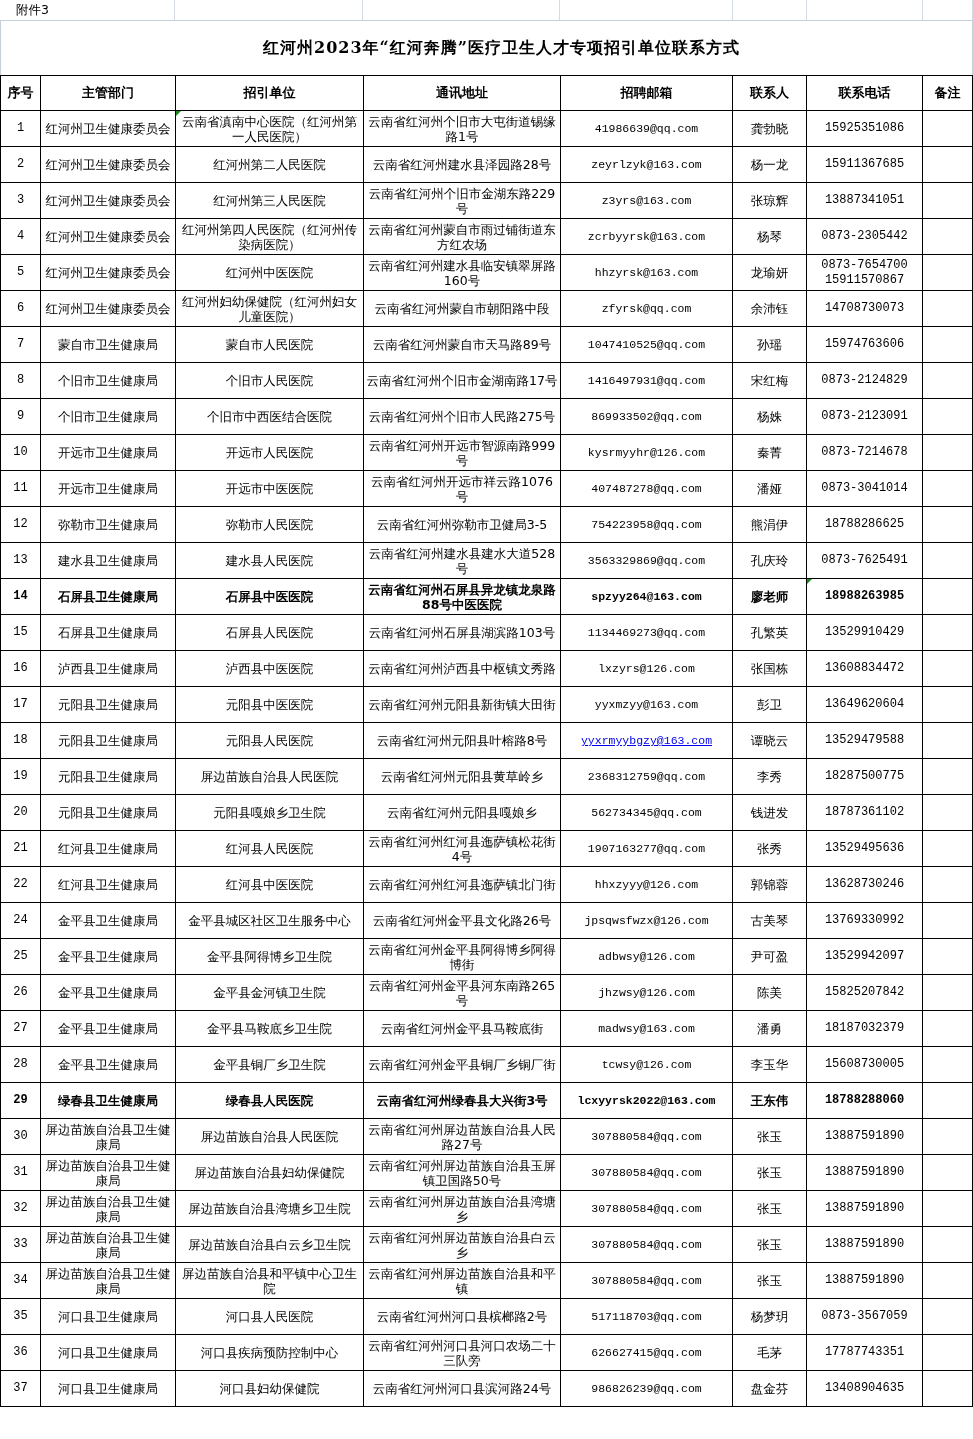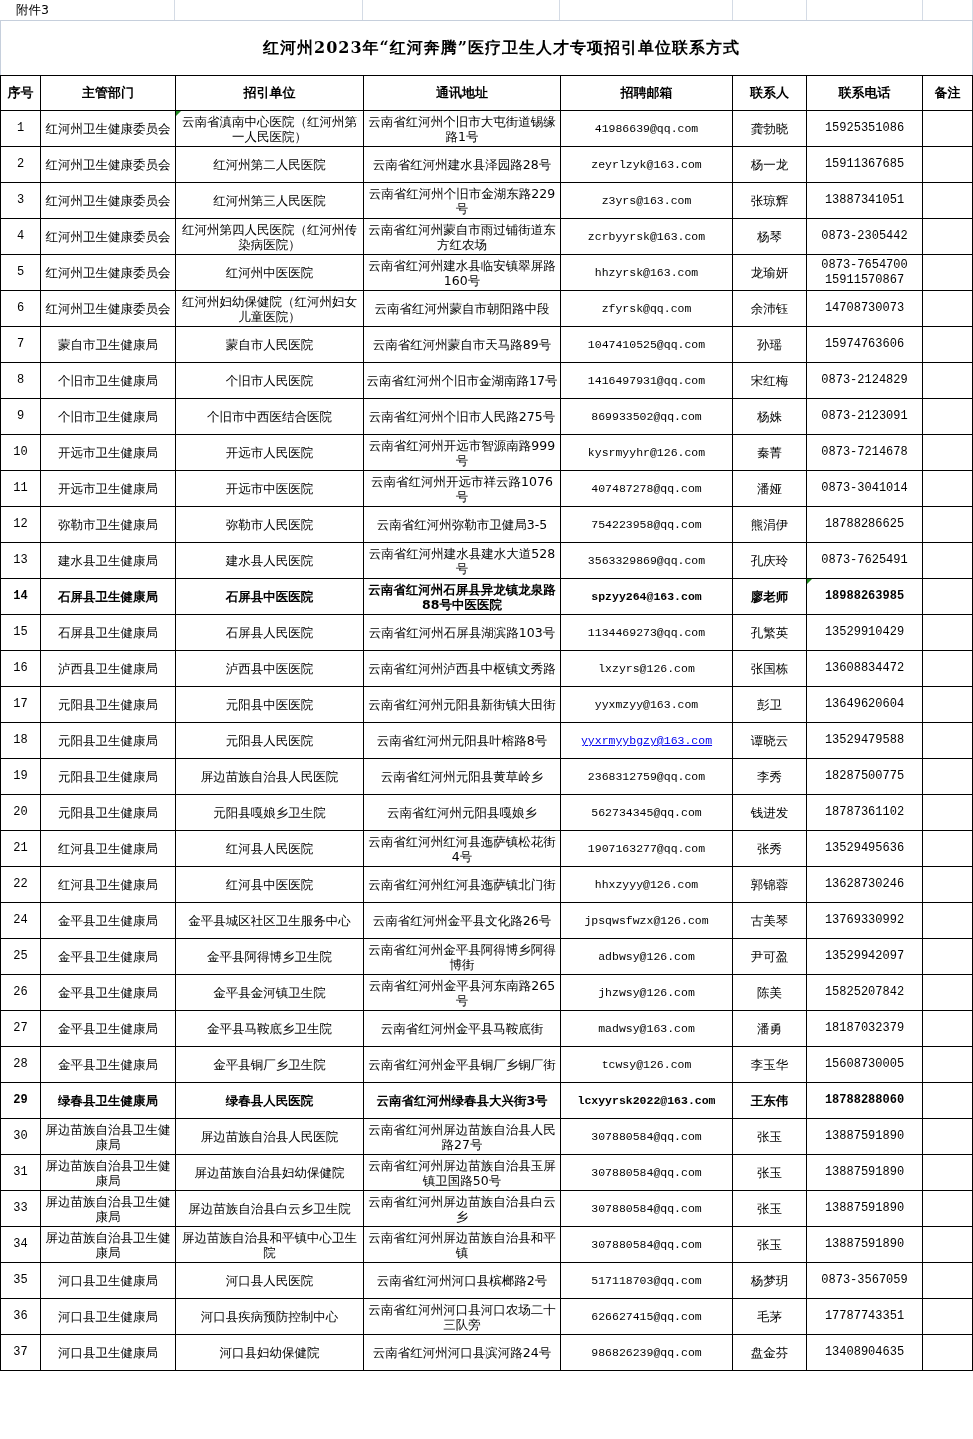--- a/index.html
+++ b/index.html
@@ -358,20 +358,30 @@
           <td class="num">31</td>
           <td class="cn">屏边苗族自治县卫生健康局</td>
           <td class="cn">屏边苗族自治县妇幼保健院</td>
           <td class="cn">云南省红河州屏边苗族自治县玉屏镇卫国路50号</td>
           <td class="mono">307880584@qq.com</td>
           <td class="cn">张玉</td>
           <td class="num">13887591890</td>
           <td class=""></td>
         </tr>
         <tr style="height: 36px;">
+          <td class="num">32</td>
+          <td class="cn">屏边苗族自治县卫生健康局</td>
+          <td class="cn">屏边苗族自治县湾塘乡卫生院</td>
+          <td class="cn">云南省红河州屏边苗族自治县湾塘乡</td>
+          <td class="mono">307880584@qq.com</td>
+          <td class="cn">张玉</td>
+          <td class="num">13887591890</td>
+          <td class=""></td>
+        </tr>
+        <tr style="height: 36px;">
           <td class="num">33</td>
           <td class="cn">屏边苗族自治县卫生健康局</td>
           <td class="cn">屏边苗族自治县白云乡卫生院</td>
           <td class="cn">云南省红河州屏边苗族自治县白云乡</td>
           <td class="mono">307880584@qq.com</td>
           <td class="cn">张玉</td>
           <td class="num">13887591890</td>
           <td class=""></td>
         </tr>
         <tr style="height: 36px;">

